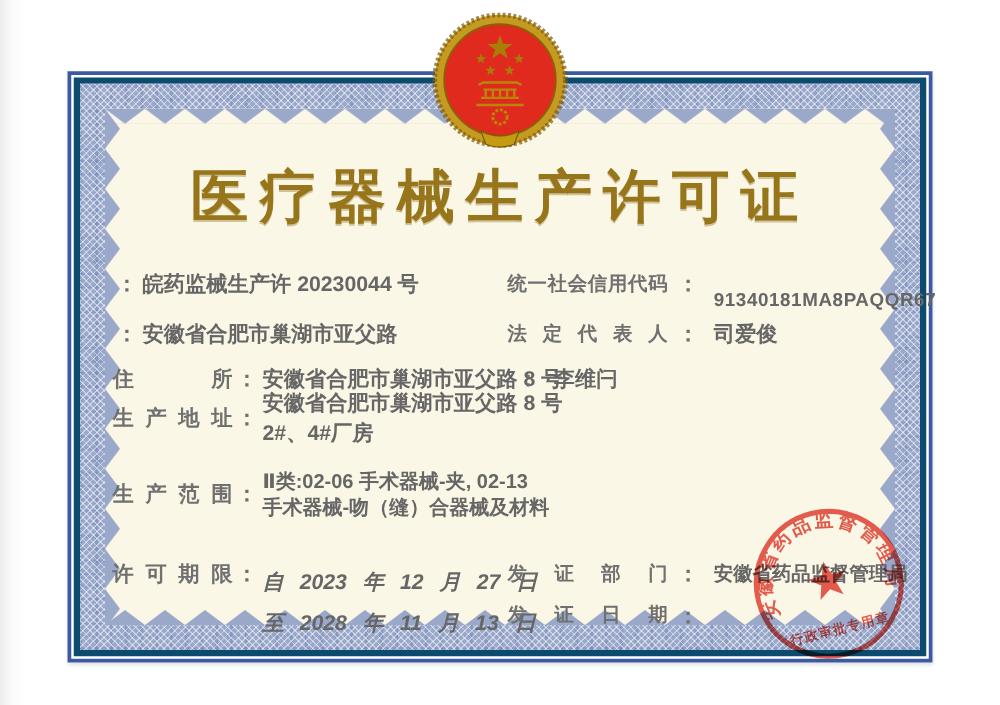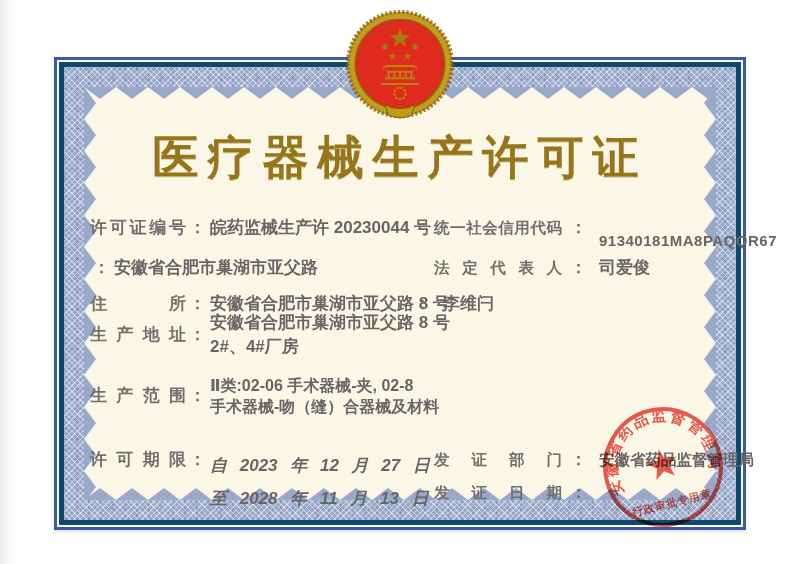--- a/index.html
+++ b/index.html
@@ -42,21 +42,21 @@
     font-size:46px;font-weight:700;color:#97751a;letter-spacing:9px;
     text-shadow:0 1px 0 rgba(130,95,10,.35);white-space:nowrap;
   }
   
   .row{position:absolute;display:flex;align-items:flex-start;
        font-size:17px;color:#6b6b6b;white-space:nowrap;line-height:22px;}
   .row.center{align-items:center;}
   .lbl{display:inline-block;width:96px;font-weight:700;color:#707070;
        text-align:justify;text-align-last:justify;}
   .rlbl{display:inline-block;width:128px;font-weight:700;color:#707070;
-        font-size:15.5px;text-align:justify;text-align-last:justify;margin-left:28px;}
+        font-size:15.5px;text-align:justify;text-align-last:justify;}
   .colon{font-weight:700;margin:0 4px 0 3px;color:#707070;}
   .colon.wide{margin:0 12px 0 8px;}
   .val{font-weight:600;color:#666666;}
   .val.code{font-size:15px;letter-spacing:.5px;margin-top:13px;}
   .val.spaced{word-spacing:8px;}
   .val.spaced7{word-spacing:7px;}
   .vblock{display:flex;flex-direction:column;font-weight:600;color:#666666;}
   .vblock.lh24 div{line-height:24px;}
   .vblock.lh21 div{line-height:21px;font-size:16px;}
   .vblock.lh33 div{line-height:33px;font-style:italic;}
@@ -103,21 +103,20 @@
                 <pattern id="zzr" width="12" height="32" patternUnits="userSpaceOnUse">
               <path d="M12,0 V32 L0,16 Z" fill="#9aa8ca"></path>
                 </pattern>
               </defs>
             <rect width="100%" height="100%" fill="url(#zzr)"></rect>
           </svg>
 
           <div class="title">医疗器械生产许可证</div>
 
           <div class="row" style="top:130px;left:6px">
-            <span class="lbl">许可证编号</span>
             <span class="colon">：</span>
             <span class="val">皖药监械生产许 20230044 号</span>
           </div>
 
           <div class="row" style="top:130px;left:322px">
             <span class="rlbl">统一社会信用代码</span>
             <span class="colon wide">：</span>
             <span class="val code">91340181MA8PAQQR67</span>
           </div>
 
@@ -149,21 +148,21 @@
             <span class="vblock lh24">
               <div>安徽省合肥市巢湖市亚父路 8 号</div>
               <div>2#、4#厂房</div>
             </span>
           </div>
 
           <div class="row center" style="top:288px;left:6px">
             <span class="lbl">生产范围</span>
             <span class="colon">：</span>
             <span class="vblock lh21">
-              <div>Ⅱ类:02-06 手术器械-夹, 02-8</div>
+              <div>Ⅱ类:02-06 手术器械-夹, 02-13</div>
               <div>手术器械-吻（缝）合器械及材料</div>
             </span>
           </div>
 
           <div class="row" style="top:362px;left:6px">
             <span class="lbl">许可期限</span>
             <span class="colon">：</span>
             <span class="vblock lh33">
               <div class="val spaced">自 2023 年 12 月 27 日</div>
               <div class="val spaced">至 2028 年 11 月 13 日</div>

